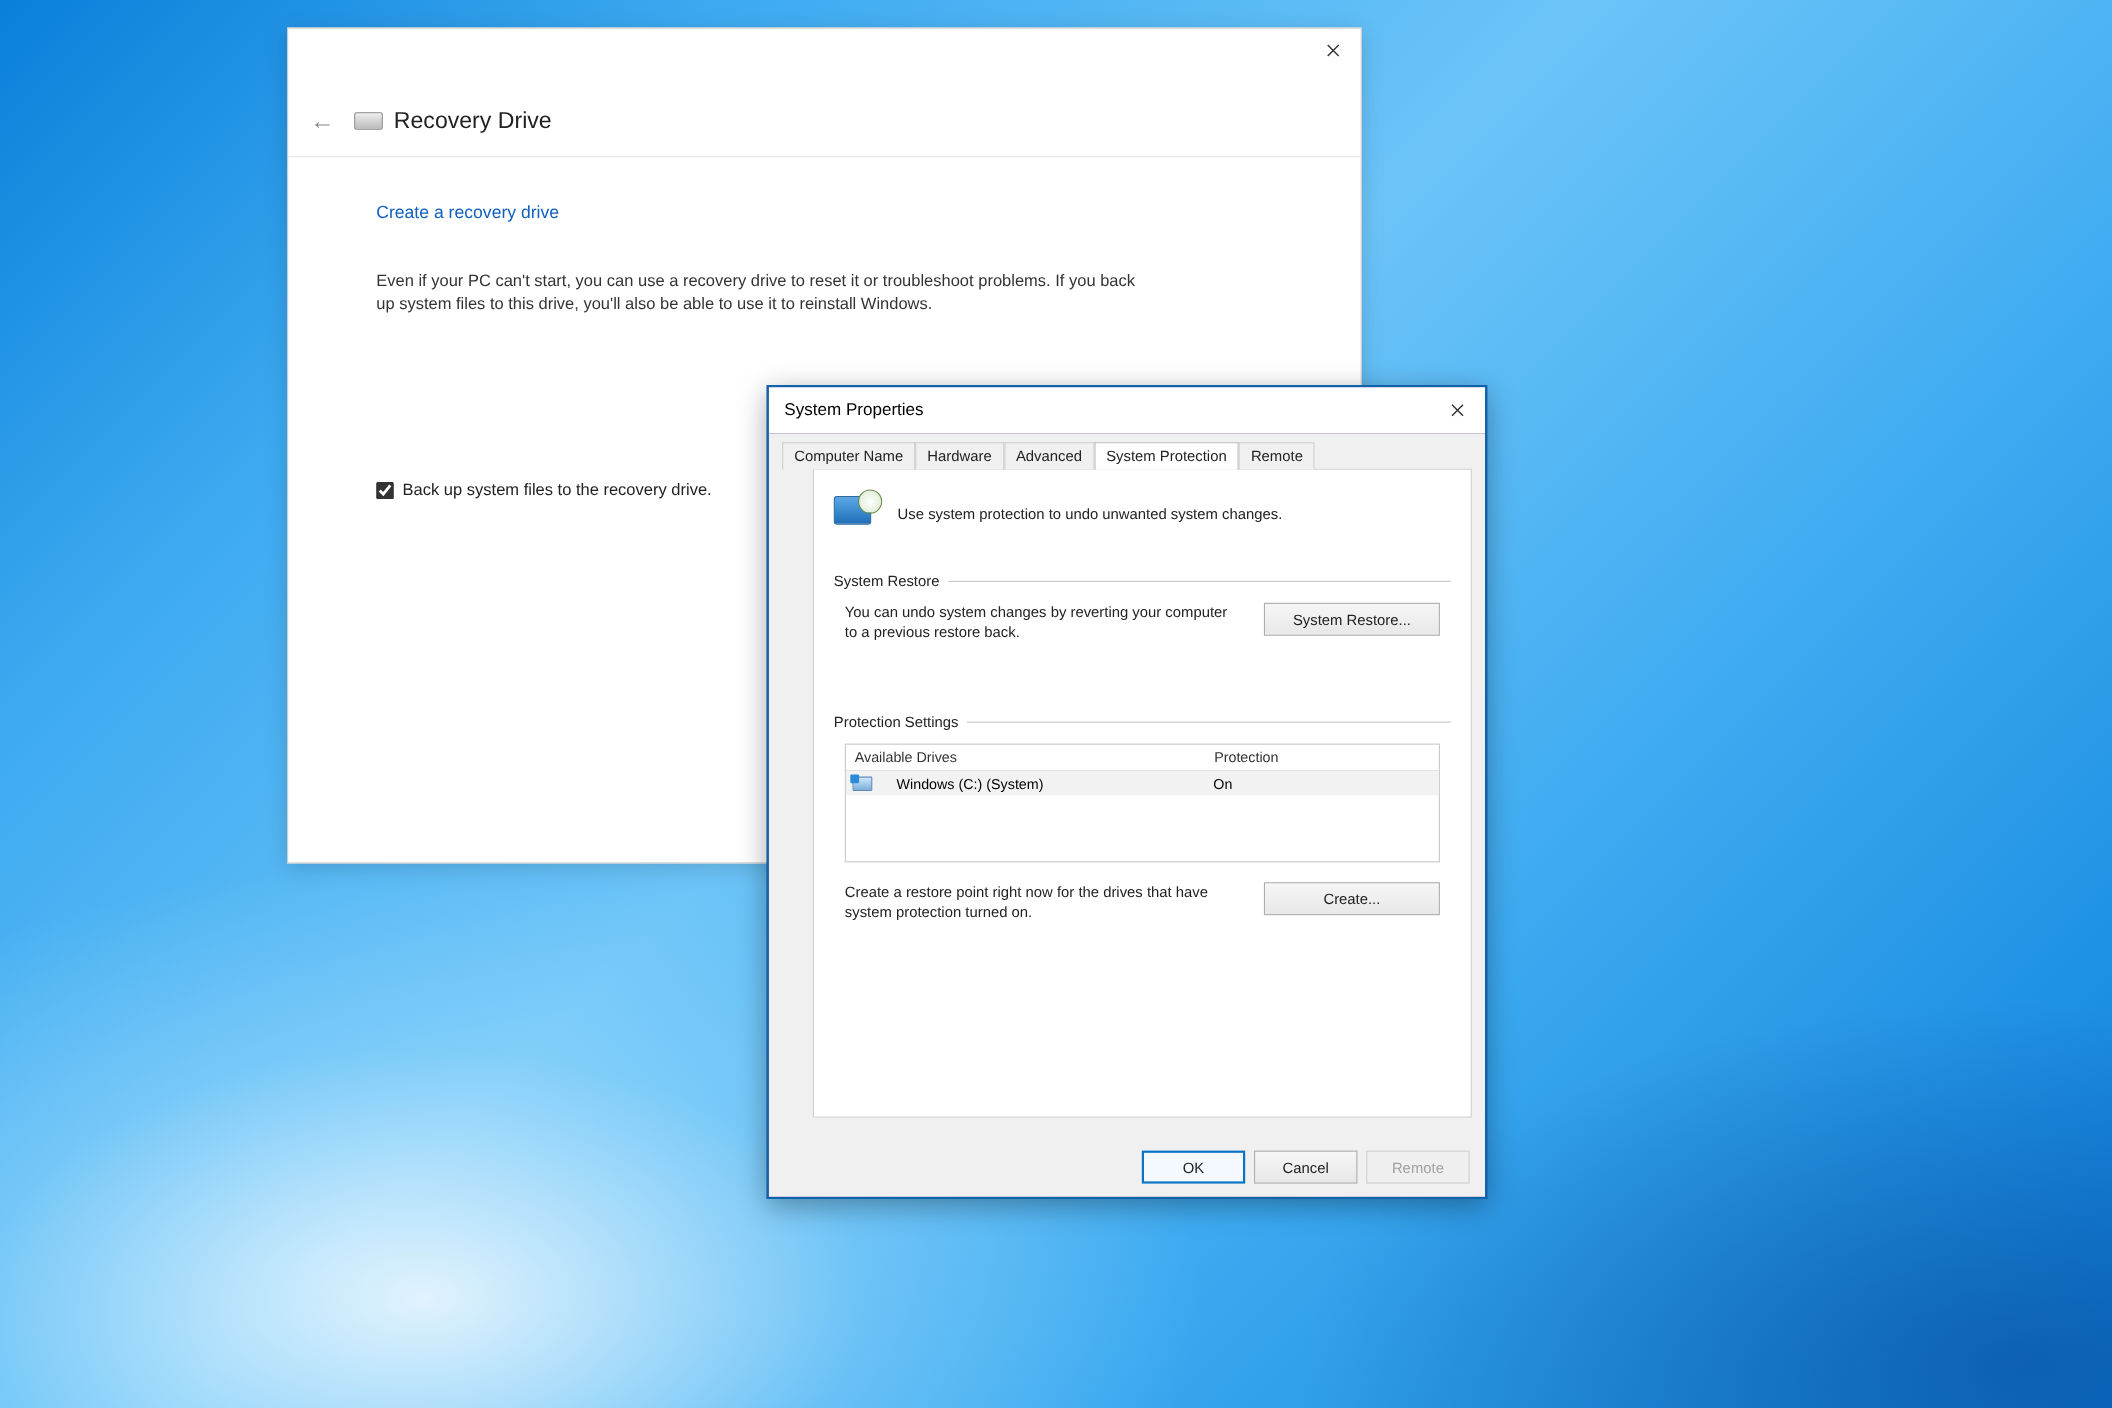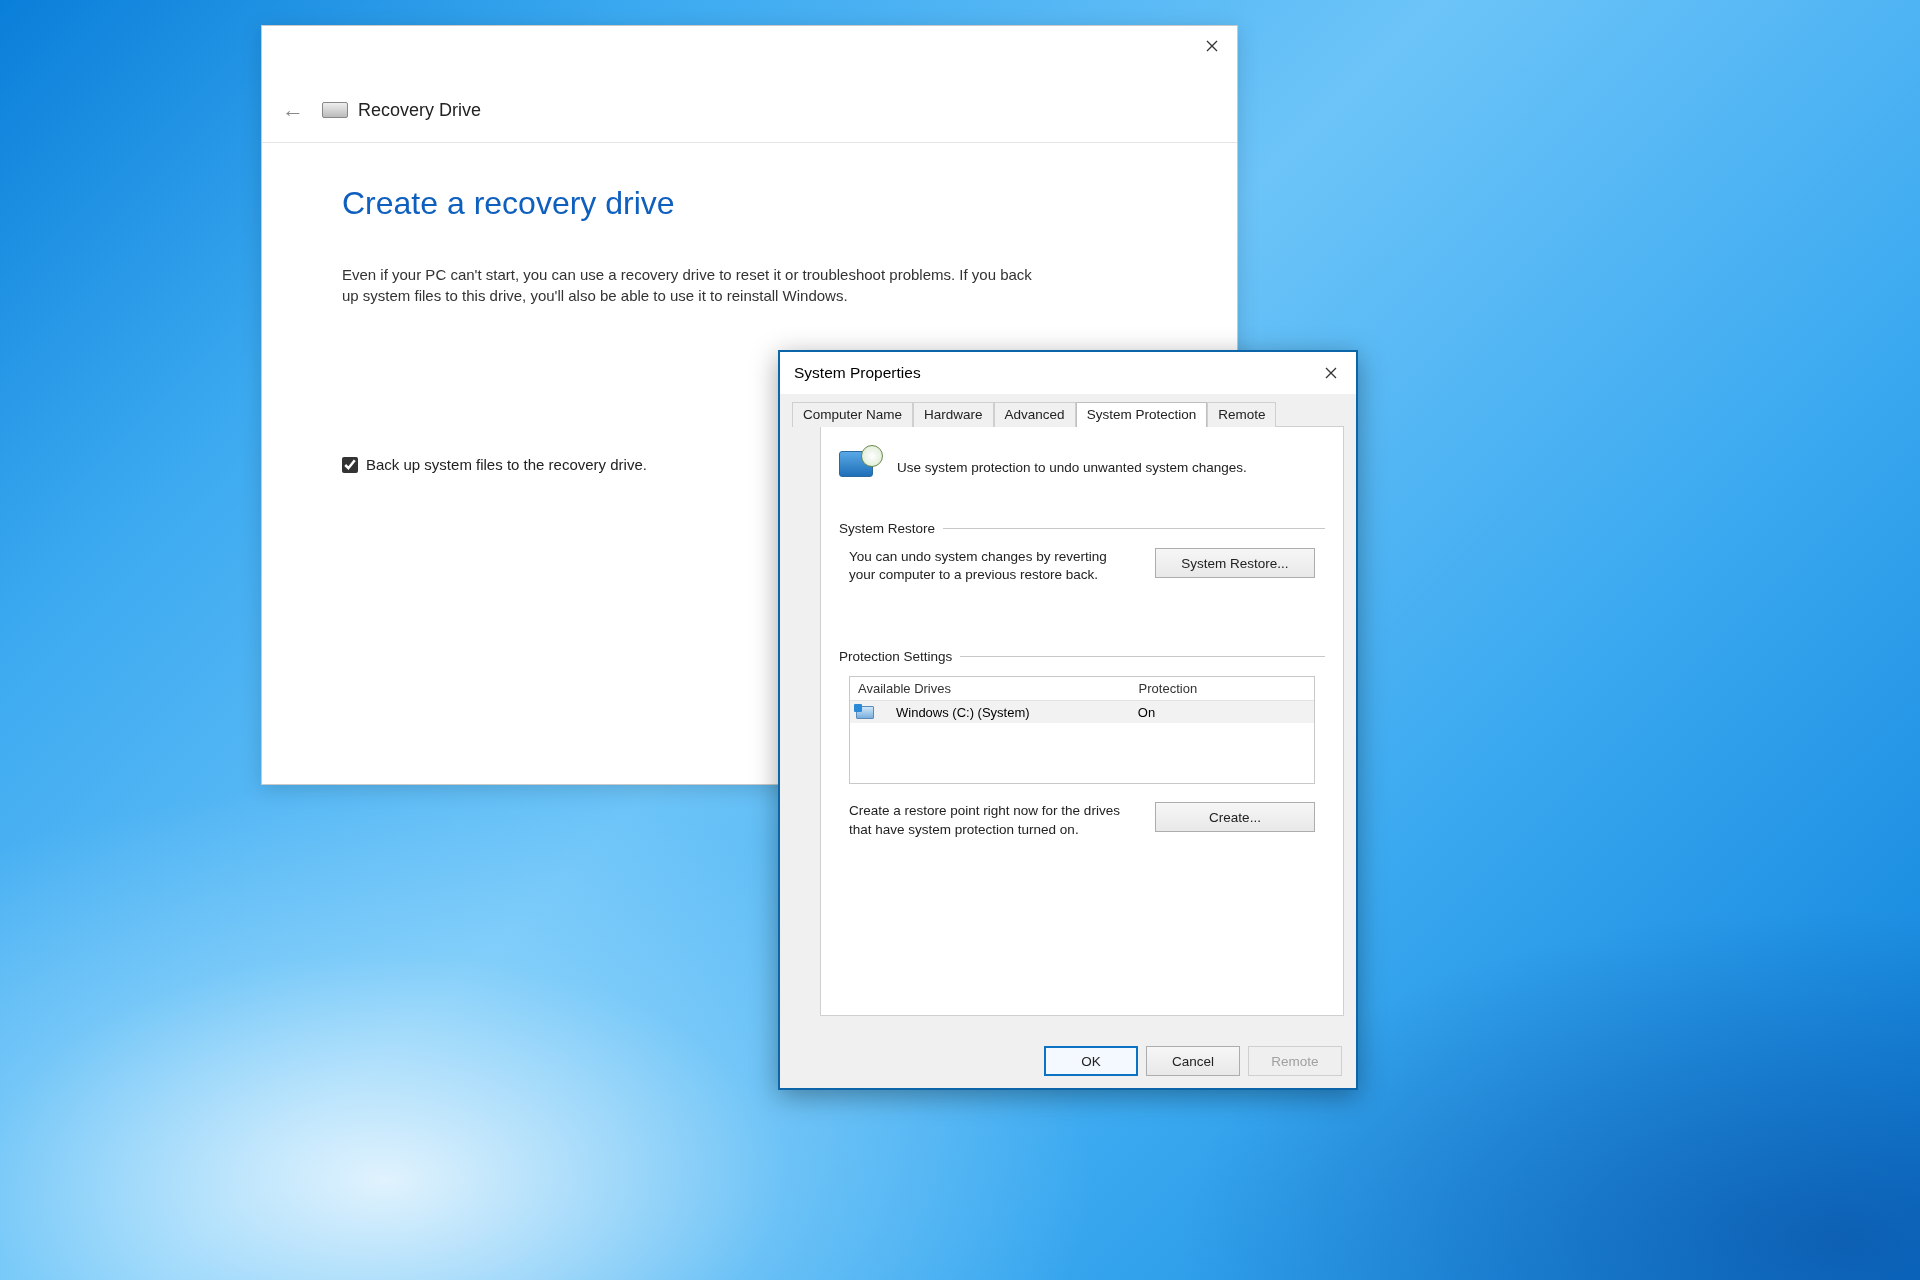--- a/index.html
+++ b/index.html
@@ -62,28 +62,28 @@
   cursor: default;
 }
 .drive-glyph {
   width: 26px; height: 16px;
   background: linear-gradient(#eee,#bbb);
   border: 1px solid #888;
   border-radius: 2px;
   margin-right: 10px;
 }
 .recovery-title {
-  font-size: 18px;
+  font-size: 21px;
   color: #222;
 }
 .recovery-body {
   padding: 42px 80px 30px 80px;
 }
 .recovery-heading {
-  font-size: 32px;
+  font-size: 16px;
   color: #0f5fbf;
   font-weight: 400;
   margin-bottom: 42px;
 }
 .recovery-desc {
   font-size: 15px;
   color: #333;
   line-height: 1.4;
   max-width: 700px;
 }
@@ -95,22 +95,22 @@
   color: #222;
 }
 .checkbox-row input {
   width: 16px; height: 16px; margin-right: 8px;
   accent-color: #333;
 }
 
 
 .sysprops-window {
   position: absolute;
-  left: 778px; top: 350px;
-  width: 580px; height: 740px;
+  left: 697px; top: 350px;
+  width: 655px; height: 740px;
   background: #4c1d95;
   border: 2px solid #0b65a8;
   box-shadow: 0 6px 25px rgba(0,0,0,0.35);
 }
 .sp-titlebar {
   height: 42px;
   background: #ffffff;
   display: flex;
   align-items: center;
   justify-content: space-between;

